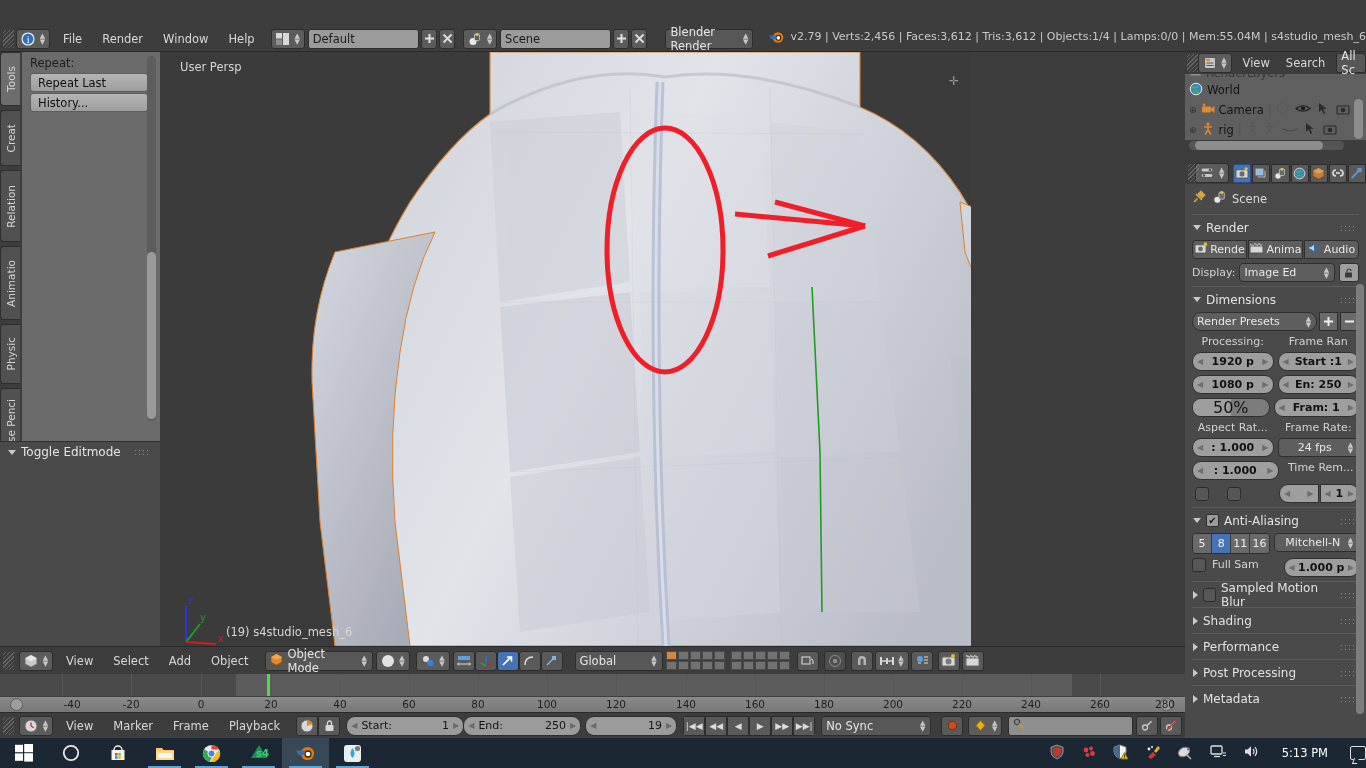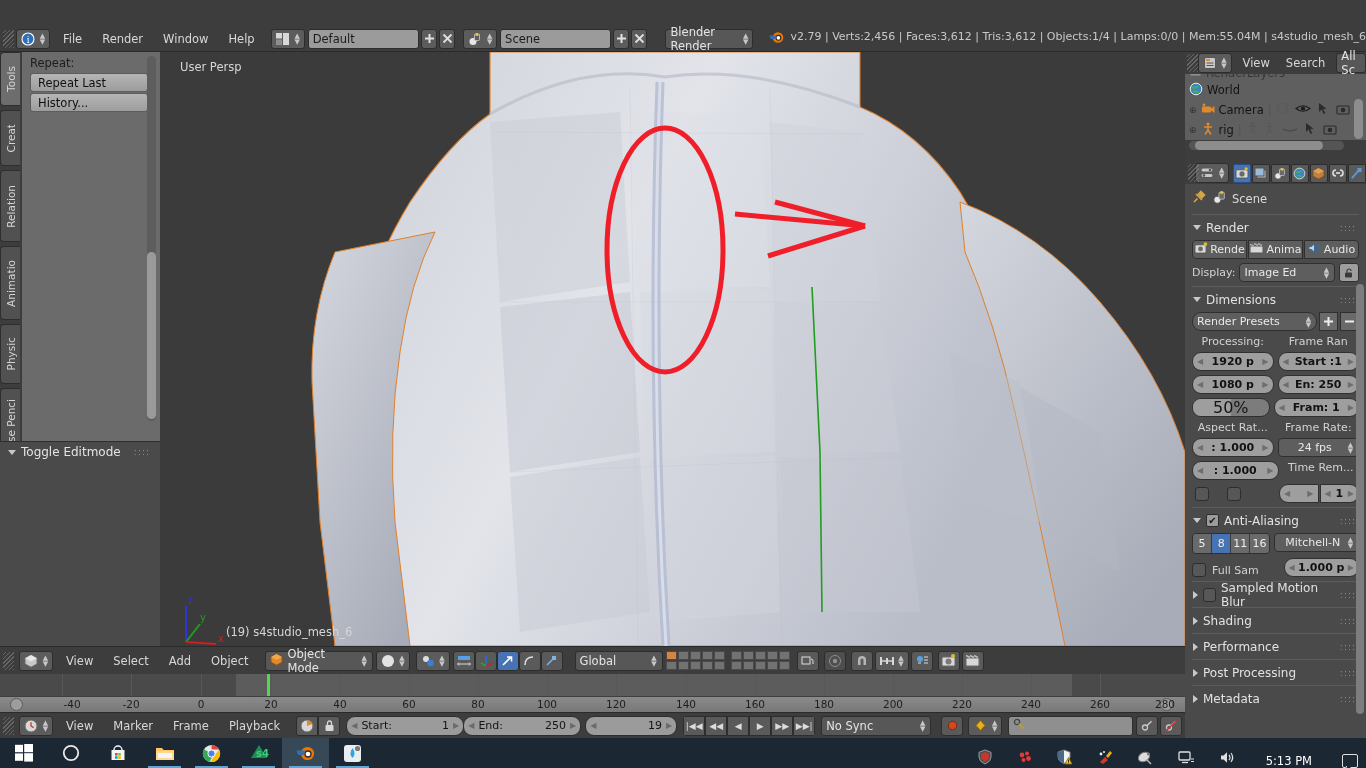--- a/index.html
+++ b/index.html
@@ -97,21 +97,21 @@
     position:absolute; left:0; bottom:0; width:160px; height:212px; background:#4a4a4a;
     border-top:1px solid #2f2f2f;
   }
   .tgl-hdr { display:flex; align-items:center; height:20px; padding-left:8px; gap:5px; }
   .tri { width:0;height:0; border-left:5px solid #c8c8c8; border-top:4px solid transparent; border-bottom:4px solid transparent;}
   .tri.down { border-left:4px solid transparent; border-right:4px solid transparent; border-top:5px solid #c8c8c8; border-bottom:none;}
   .dots { margin-left:auto; margin-right:10px; color:#8d8d8d; font-size:9px; letter-spacing:1px; }
 
   
   .viewport {
-    position:absolute; left:160px; top:52px; width:1206px; height:594px;
+    position:absolute; left:160px; top:52px; width:811px; height:594px;
     background:#3b3b3b; overflow:hidden;
   }
   .vp-label { position:absolute; left:20px; top:8px; font-size:11.5px; color:#d6d6d6; }
   .vp-objname { position:absolute; left:66px; top:573px; font-size:11.5px; color:#d6d6d6; }
   .axis-gizmo { position:absolute; left:18px; top:538px; width:60px; height:60px; }
   .mini-ctrl { position:absolute; right:8px; top:22px; width:14px; height:14px; color:#9a9a9a; font-size:12px;}
 
   
   .vp-header {
     position:absolute; left:0; top:646px; width:1185px; height:28px;
@@ -202,21 +202,21 @@
   .props-scroll { position:absolute; right:2px; top:100px; width:8px; height:430px; background:#7d7d7d; border-radius:5px;}
   .prog { position:relative; flex:1; height:19px; background:#7c7c7c; border:1px solid #2f2f2f; border-radius:4px; overflow:hidden;}
   .prog .fill { position:absolute; left:0; top:0; bottom:0; width:50%; background:#9e9e9e;}
   .prog .tx { position:relative; width:100%; text-align:center; line-height:17px; font-size:16px; color:#141414;}
 
   
   .taskbar { position:absolute; left:0; top:738px; width:1366px; height:30px; background:#1b2834; display:flex; align-items:center;}
   .tb-item { width:47px; height:30px; display:flex; align-items:center; justify-content:center; position:relative;}
   .tb-item.active { background:#374957; }
   .tb-item .uline { position:absolute; bottom:0; left:7px; width:33px; height:2.5px; background:#5aa7d8;}
-  .tray { position:absolute; right:0; top:0; height:30px; display:flex; align-items:flex-end; gap:24px; padding-right:8px;}
+  .tray { position:absolute; right:0; top:0; height:30px; display:flex; align-items:center; gap:16px; }
   .tray .clock { color:#fff; font-size:11.5px; margin:0 6px;}
   .notif { width:16px;height:14px;border:1.4px solid #dfdfdf; border-radius:2px; position:relative;}
   .notif::after{content:"";position:absolute;left:2px;bottom:-5px;width:4px;height:5px;background:#1b2834;
     border-left:1.4px solid #dfdfdf;border-bottom:1.4px solid #dfdfdf;transform:skewX(-20deg);}
 
   
   .anno { position:absolute; left:160px; top:52px; width:1025px; height:594px; pointer-events:none;}
 </style>
 </head>
 <body>
@@ -1165,21 +1165,21 @@
         </div>
         <div class="pdark" style="justify-content:center">
           <span style="flex:1;text-align:center">Mitchell-N</span>
           <span class="spin">
               <i>▲</i>
               <i>▼</i>
             </span>
         </div>
       </div>
 
-      <div class="row" style="align-items:flex-end;gap:6px">
+      <div class="row" style="align-items:flex-start;gap:6px">
         <span class="rdot" style="flex:0 0 14px"></span>
         <span class="plabel" style="flex:1">Full Sam</span>
         <div class="pfield">
             <span class="a">◀</span>
             <span class="t">1.000 p</span>
             <span class="a">▶</span>
           </div>
       </div>
 
       <div class="divline"></div>

